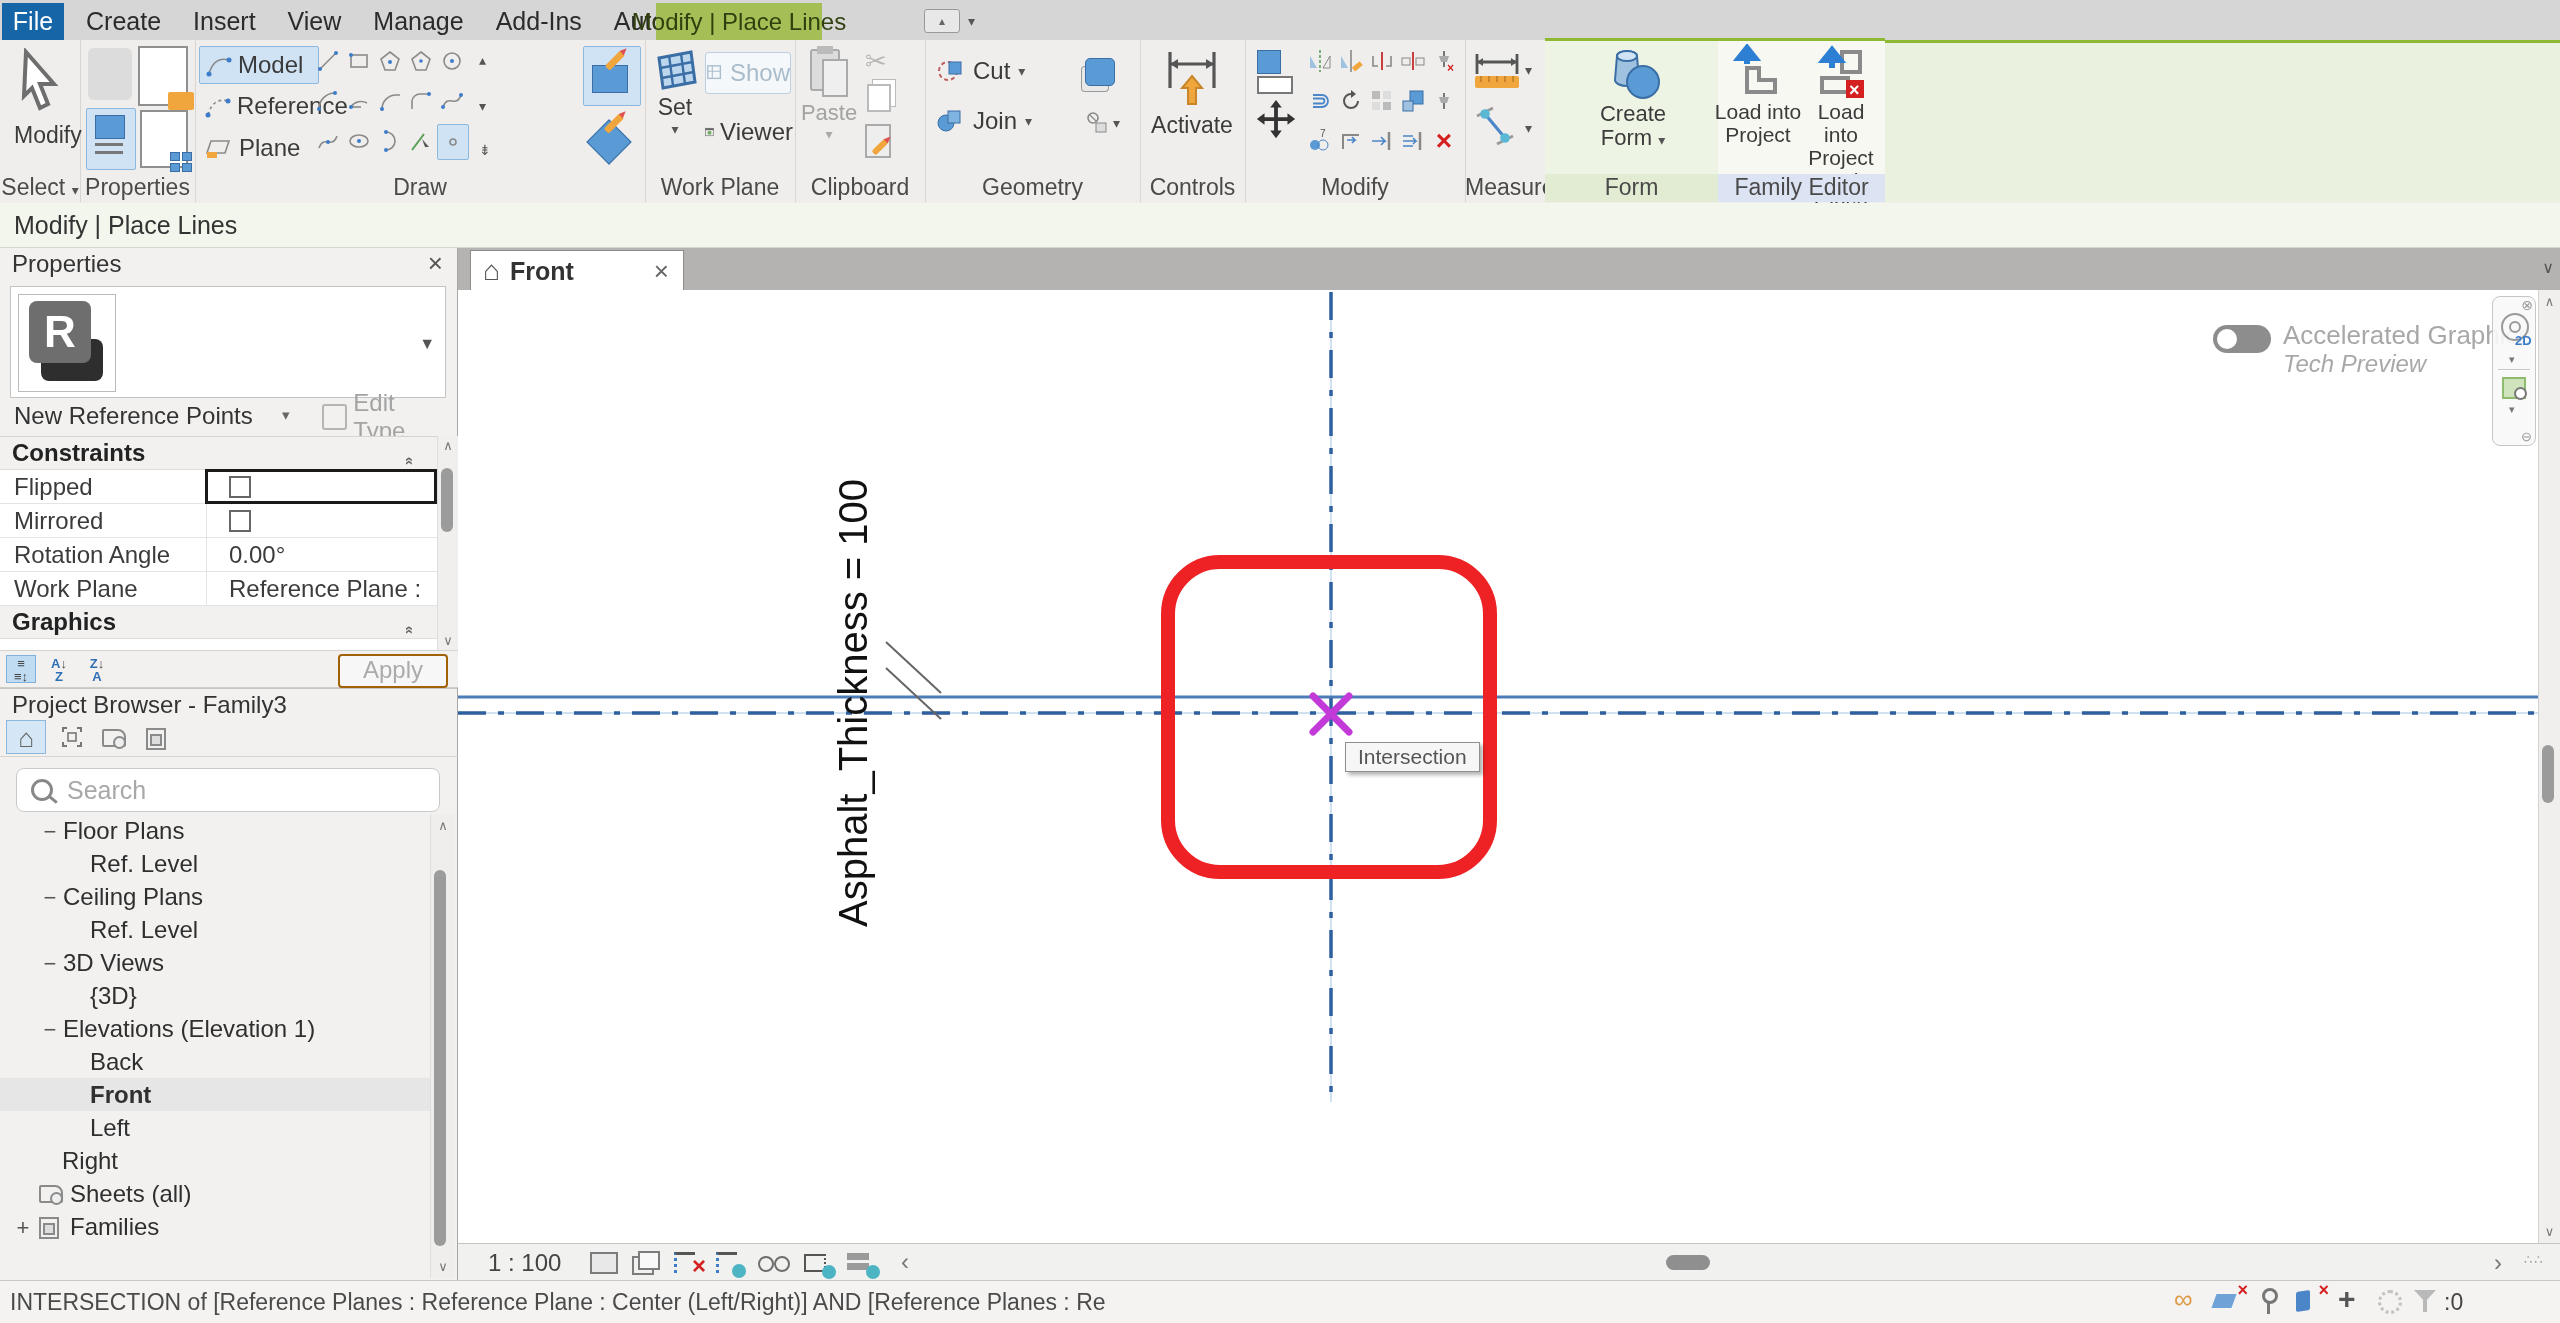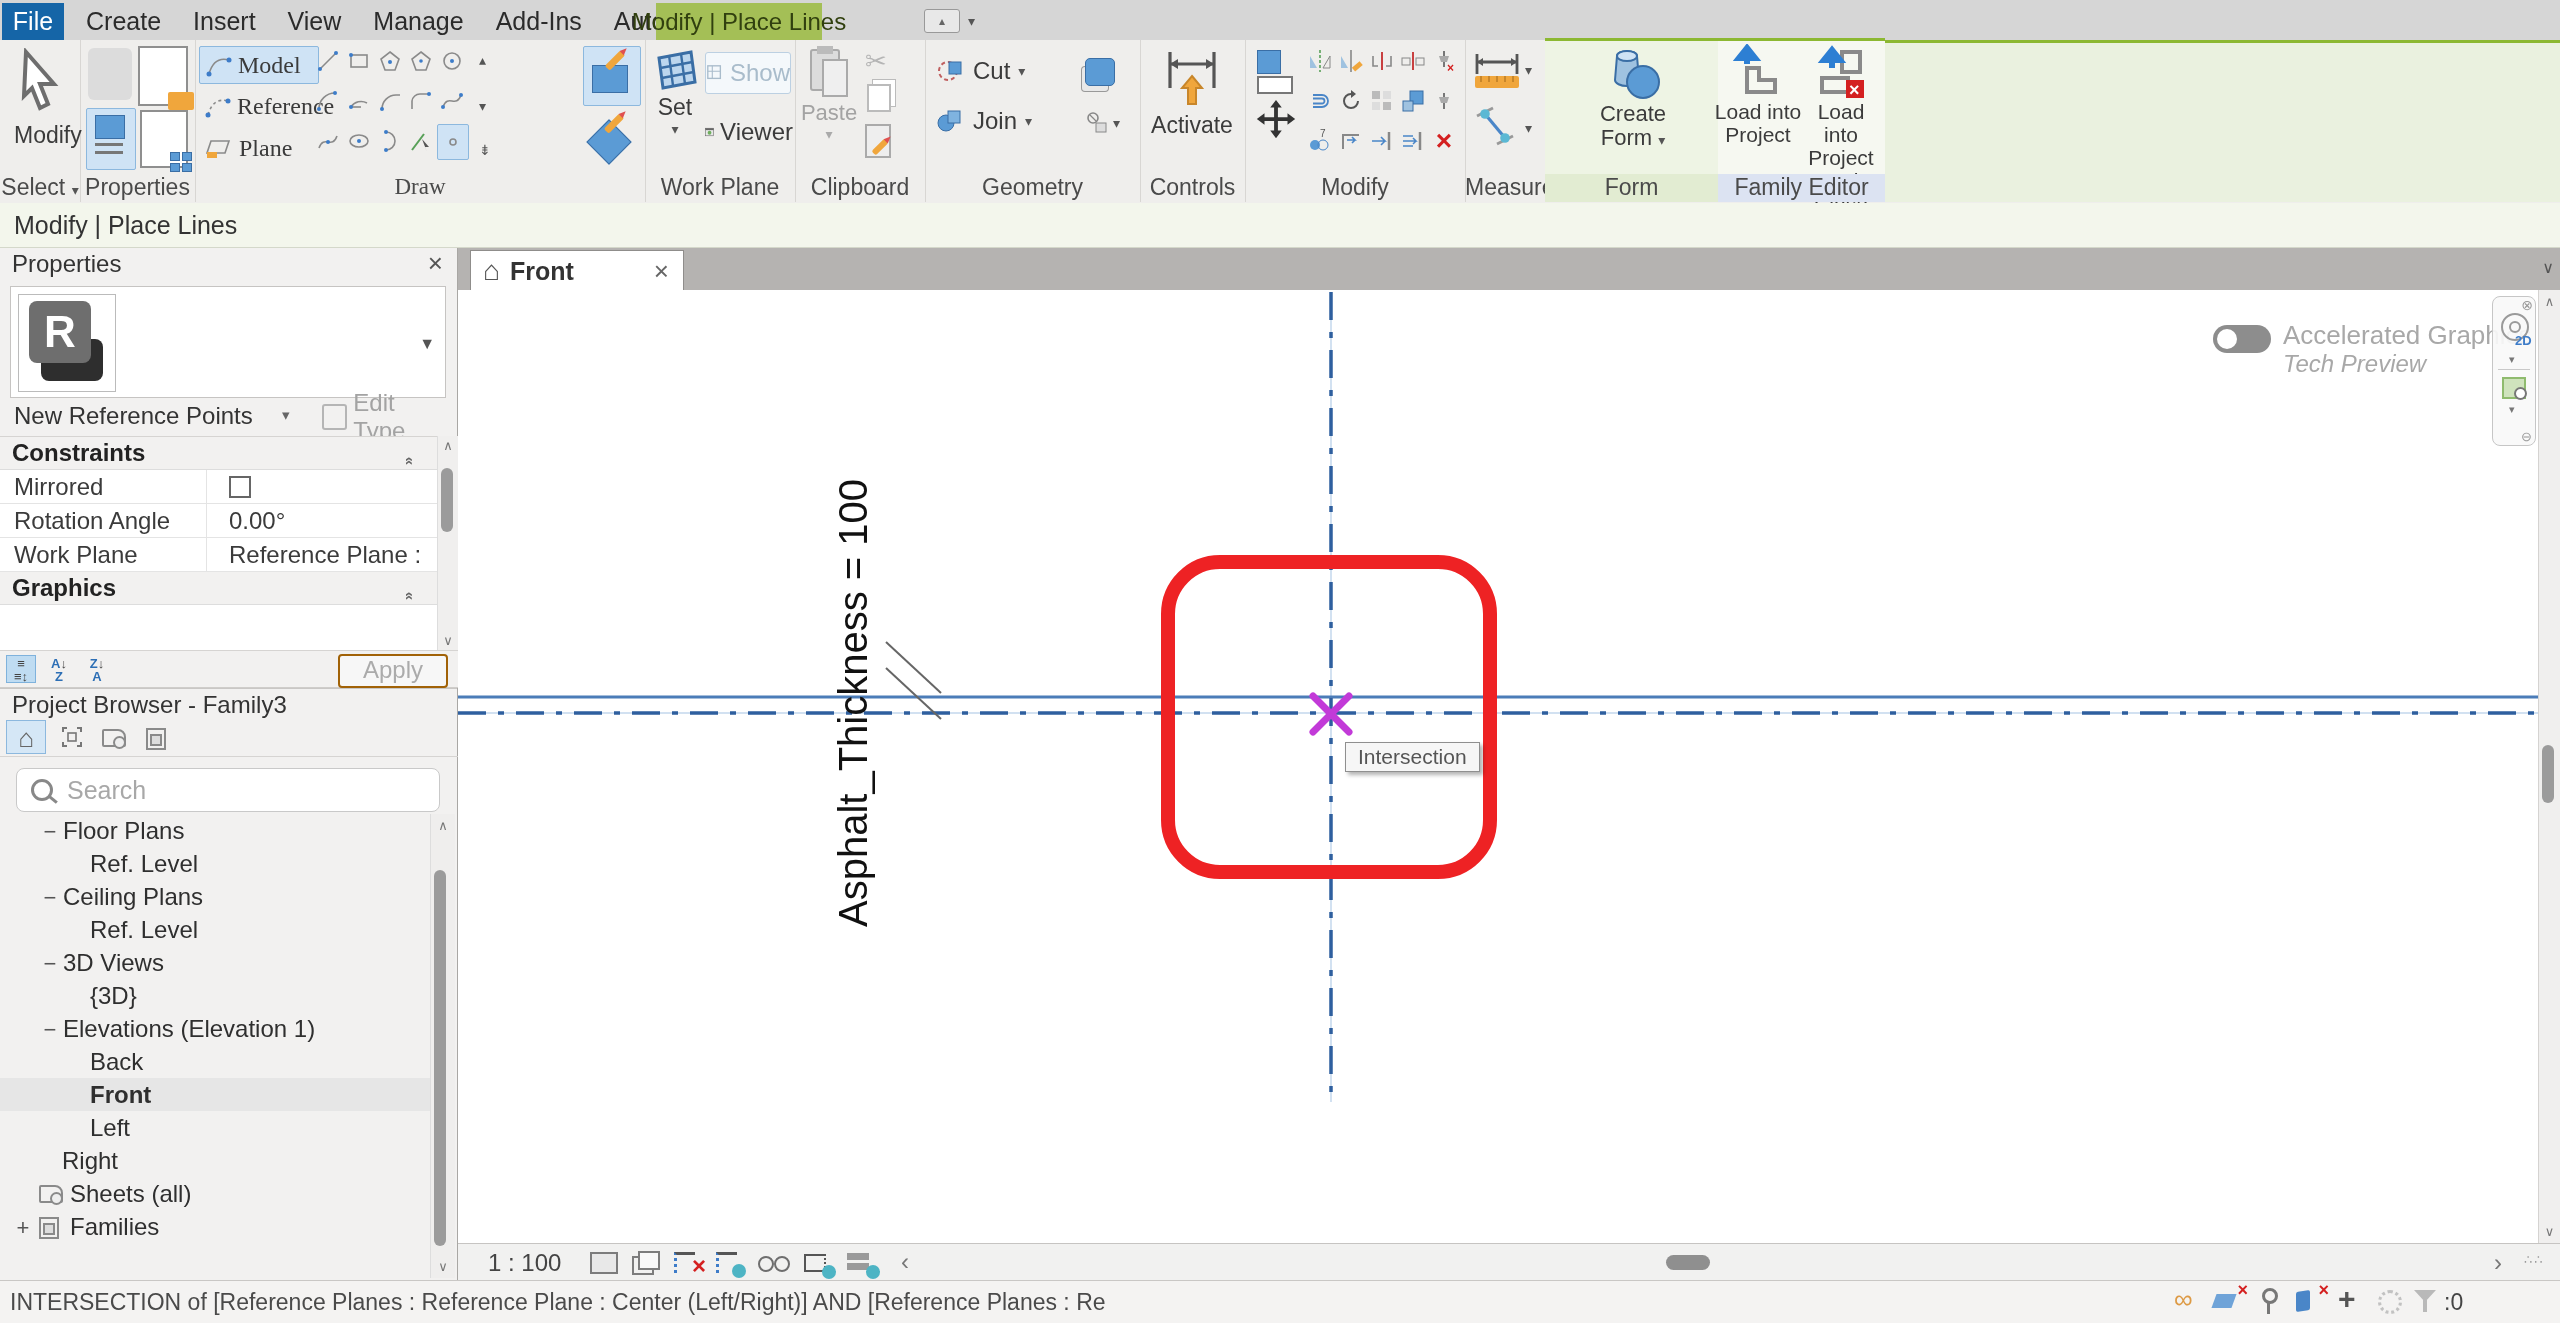--- a/index.html
+++ b/index.html
@@ -195,21 +195,21 @@
               <b></b>
               <b></b>
               <b></b>
               <b></b>
             </div>
           </div>
       </div>
       <div class="plabel">Properties</div>
     </div>
 
-    <div class="panel" style="left:195px;width:450px;font-family:Liberation Serif, serif;">
+    <div class="panel" style="left:195px;width:450px;">
       <div class="abs hl" style="left:4px;top:6px;width:112px;height:36px;display:flex;align-items:center;gap:6px;padding-left:6px;">
         <svg width="26" height="26" viewBox="0 0 26 26">
             <path class="gicon" d="M3,22 Q8,4 23,8" stroke="#555"></path>
             <circle class="bdot" cx="3" cy="22" r="2.5"></circle>
             <circle class="bdot" cx="23" cy="8" r="2.5"></circle>
           </svg>
         <span class="rbtxt">Model</span>
       </div>
       <div class="abs" style="left:4px;top:48px;width:150px;height:36px;display:flex;align-items:center;gap:6px;padding-left:6px;">
         <svg width="26" height="26" viewBox="0 0 26 26">
@@ -620,20 +620,27 @@
       </div>
     </div>
 
     <div id="prop-grid" class="abs">
       <div class="sec-head">
         <span>Constraints</span>
         <span class="sec-carets">«</span>
       </div>
       <div>
 
+      <div class="prop-row selected">
+            <span class="prop-label">Flipped</span>
+            <span class="prop-cell">
+              <span class="prop-check"></span>
+              <span class="prop-val"></span>
+            </span>
+          </div>
           <div class="prop-row">
             <span class="prop-label">Mirrored</span>
             <span class="prop-cell">
               <span class="prop-check"></span>
               <span class="prop-val"></span>
             </span>
           </div>
           <div class="prop-row">
             <span class="prop-label">Rotation Angle</span>
             <span class="prop-cell">

